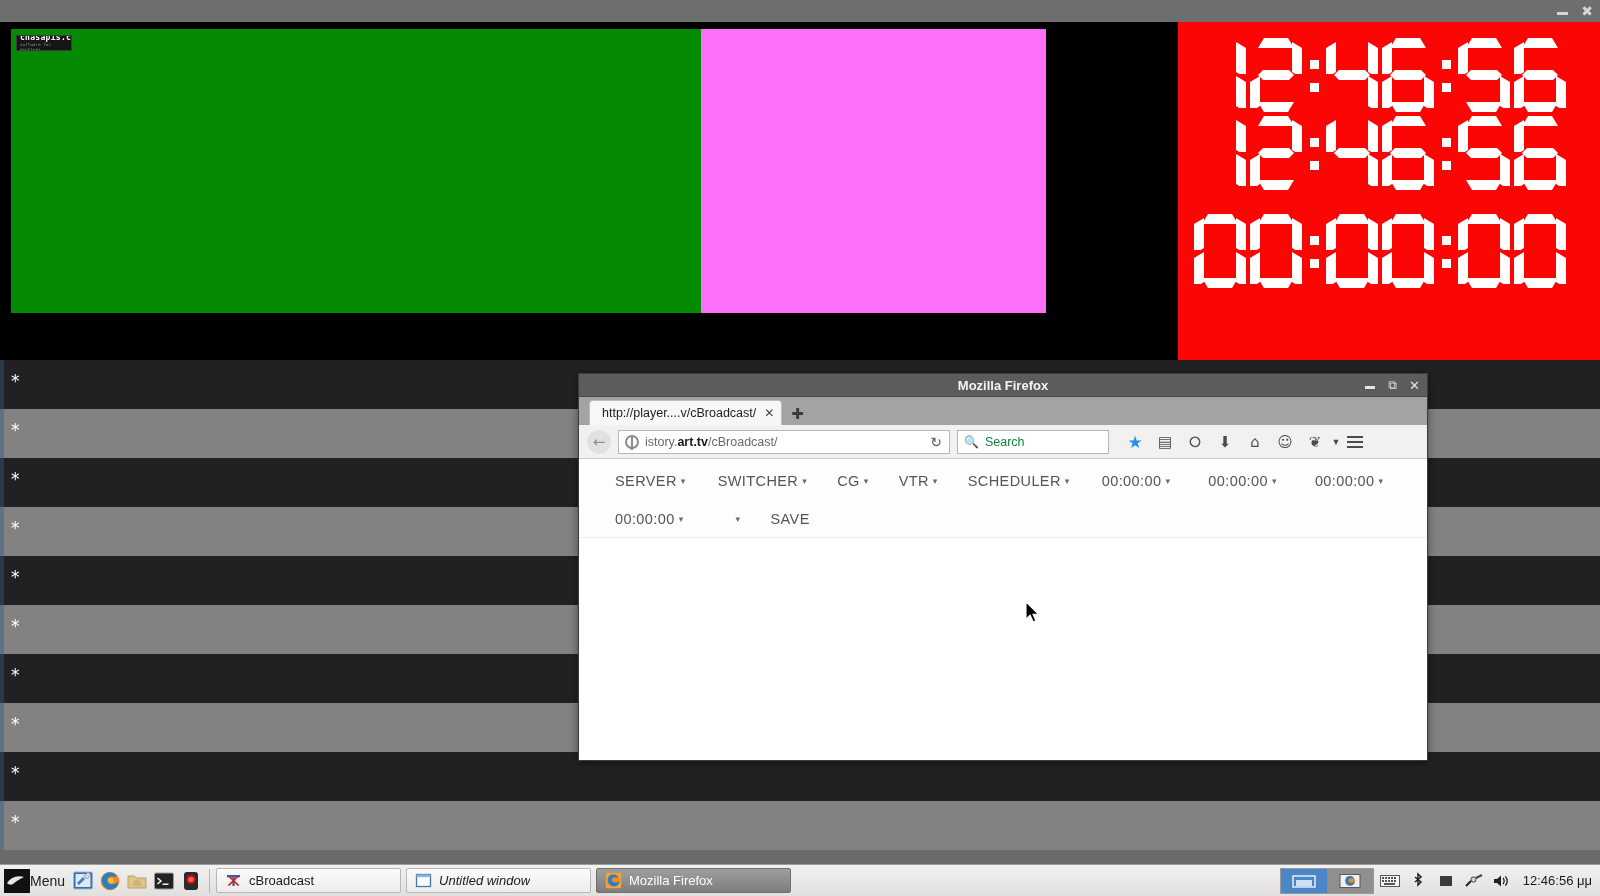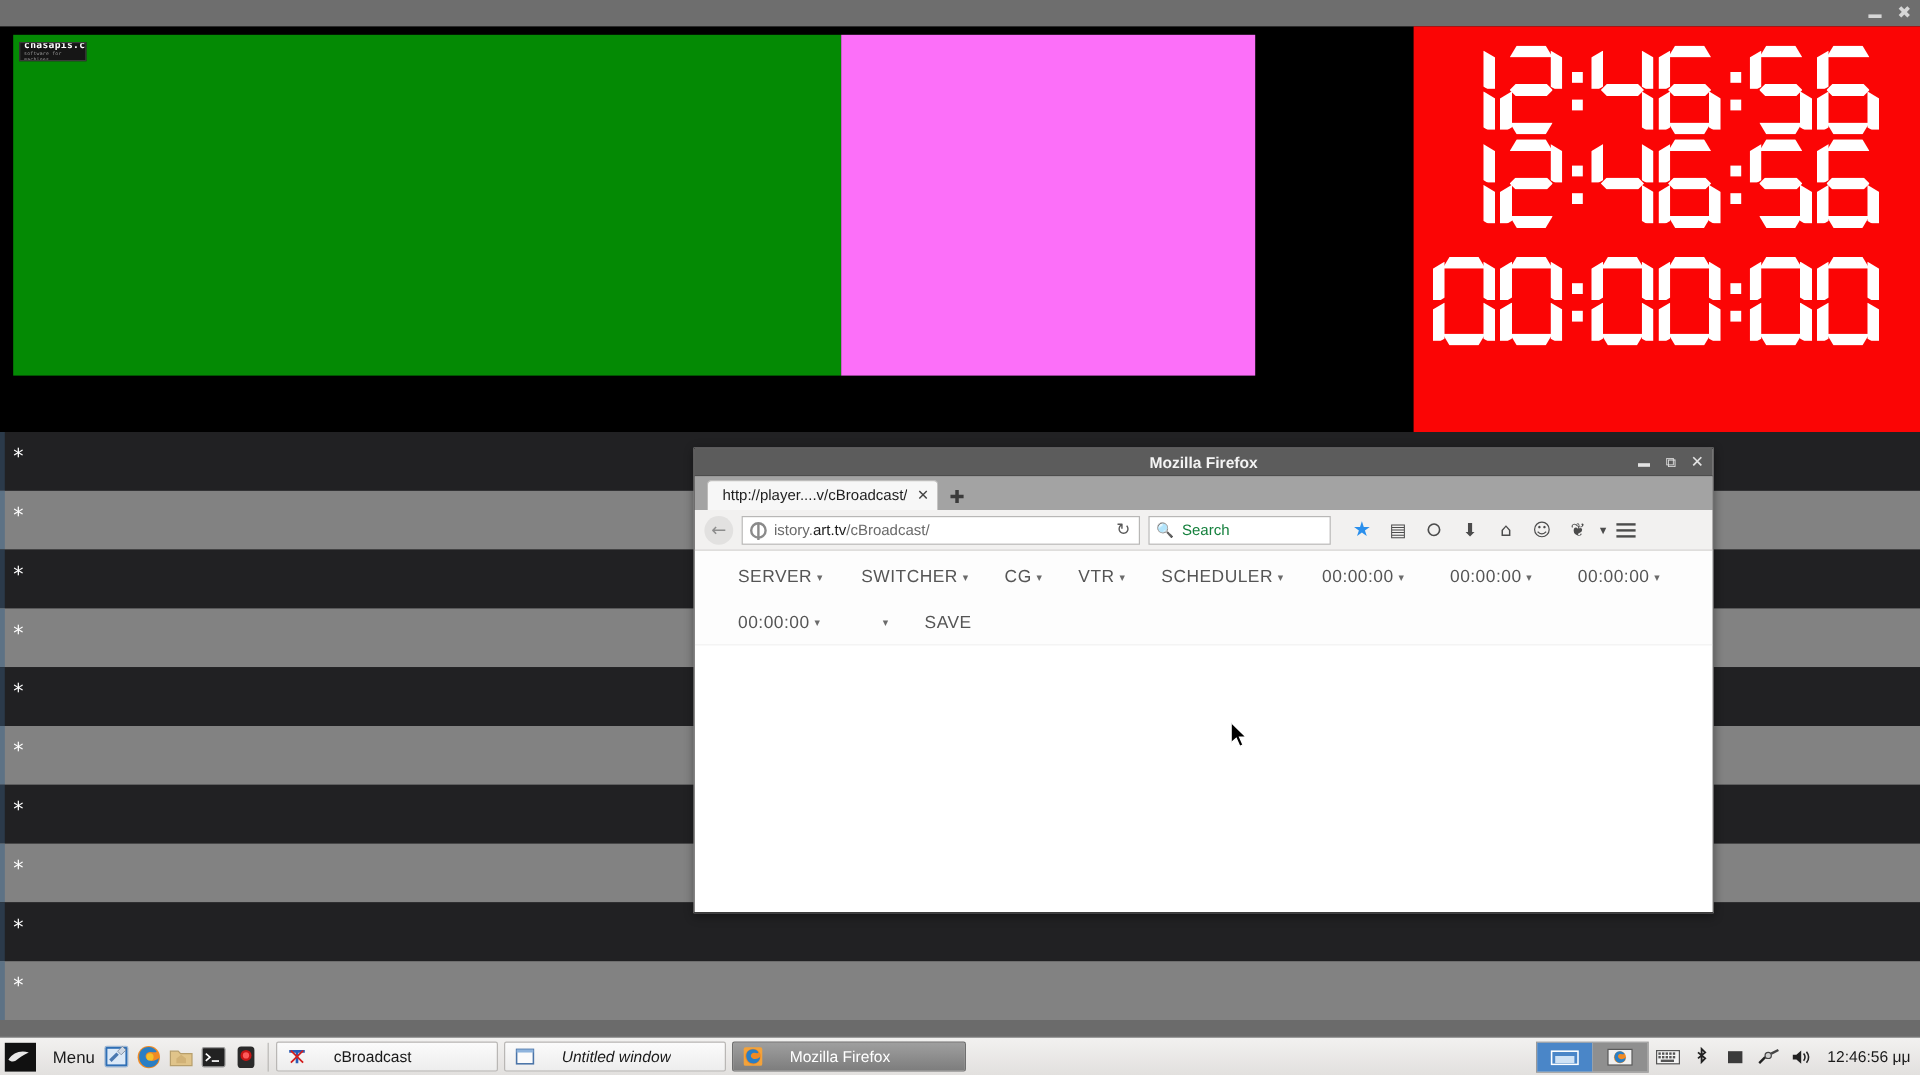--- a/index.html
+++ b/index.html
@@ -144,21 +144,21 @@
     display:flex; align-items:center; justify-content:center;
     color:#8d8d8d; font-size:15px; cursor:pointer; font-family:"DejaVu Sans",sans-serif;
   }
   .urlbar {
     flex:0 0 332px; height:24px; background:#fff; border:1px solid #b8b7b6;
     display:flex; align-items:center; padding:0 3px 0 6px; gap:6px;
   }
   .urlbar .globe { width:14px; height:14px; border-radius:50%; border:2px solid #8a8a8a; position:relative; }
   .urlbar .globe::before { content:""; position:absolute; left:4px; top:-1px; width:2px; height:14px; background:#8a8a8a; }
   .urlbar .txt { flex:1; font-size:12.5px; color:#6a6a6a; white-space:nowrap; overflow:hidden; }
-  .urlbar .txt b { color:#1b1b1b; font-weight:normal; }
+  .urlbar .txt b { color:#1b1b1b; font-weight:bold; }
   .urlbar .rel { width:20px; text-align:center; color:#5a5a5a; font-size:14px; cursor:pointer; font-family:"DejaVu Sans",sans-serif; }
   .searchbar {
     flex:0 0 152px; height:24px; background:#fff; border:1px solid #b8b7b6;
     display:flex; align-items:center; padding:0 6px; gap:6px;
   }
   .searchbar .mag { color:#6f6f6f; font-size:12px; font-family:"DejaVu Sans",sans-serif; }
   .searchbar .ph { font-size:12.5px; color:#15803d; }
   .nav-icons { display:flex; align-items:center; gap:0px; margin-left:4px; }
   .nav-icons .ni {
     width:30px; height:28px; display:flex; align-items:center; justify-content:center;
@@ -186,31 +186,31 @@
   .app-body { background:#ffffff; height:100%; }
 
   .cursor { position:absolute; left:1026px; top:602px; width:16px; height:22px; pointer-events:none; }
 
   
   .taskbar {
     position:absolute; left:0; bottom:0; width:1600px; height:32px;
     background:linear-gradient(#f2f1f0,#e2e0de);
     border-top:1px solid #9c9c9c; display:flex; align-items:center;
   }
-  .tb-menu { display:flex; align-items:center; gap:14px; padding:0 6px 0 4px; cursor:pointer; }
+  .tb-menu { display:flex; align-items:center; gap:0; padding:0 6px 0 4px; cursor:pointer; }
   .tb-menu .logo {
     width:26px; height:24px; background:#111; display:flex; align-items:center; justify-content:center;
   }
   .tb-menu .logo svg { display:block; }
   .tb-menu .lbl { font-size:14px; color:#1c1c1c; }
   .launchers { display:flex; align-items:center; gap:3px; padding-right:6px; border-right:1px solid #b9b7b5; }
   .lch { width:24px; height:24px; border-radius:2px; cursor:pointer; display:flex; align-items:center; justify-content:center; }
   .tasks { display:flex; align-items:center; gap:5px; padding-left:6px; flex:1; }
   .task {
-    height:25px; min-width:185px; display:flex; align-items:center; gap:22px;
+    height:25px; min-width:185px; display:flex; align-items:center; gap:7px;
     padding:0 8px; border:1px solid #b9b7b5; border-radius:2px;
     background:linear-gradient(#fbfbfb,#ededed); cursor:pointer;
   }
   .task.w1 { width:185px; }
   .task.w2 { width:185px;font-style:italic; }
   .task.w3 { width:195px; background:linear-gradient(#9f9f9f,#7d7d7d); border-color:#6f6f6f; }
   .task .tl { font-size:13px; color:#1a1a1a; white-space:nowrap; overflow:hidden; text-overflow:ellipsis; }
   .task.w3 .tl { color:#ffffff; }
   .task .ti { width:17px; height:17px; flex:0 0 17px; display:flex; align-items:center; justify-content:center; }
   .tray { display:flex; align-items:center; gap:4px; padding-right:8px; }

